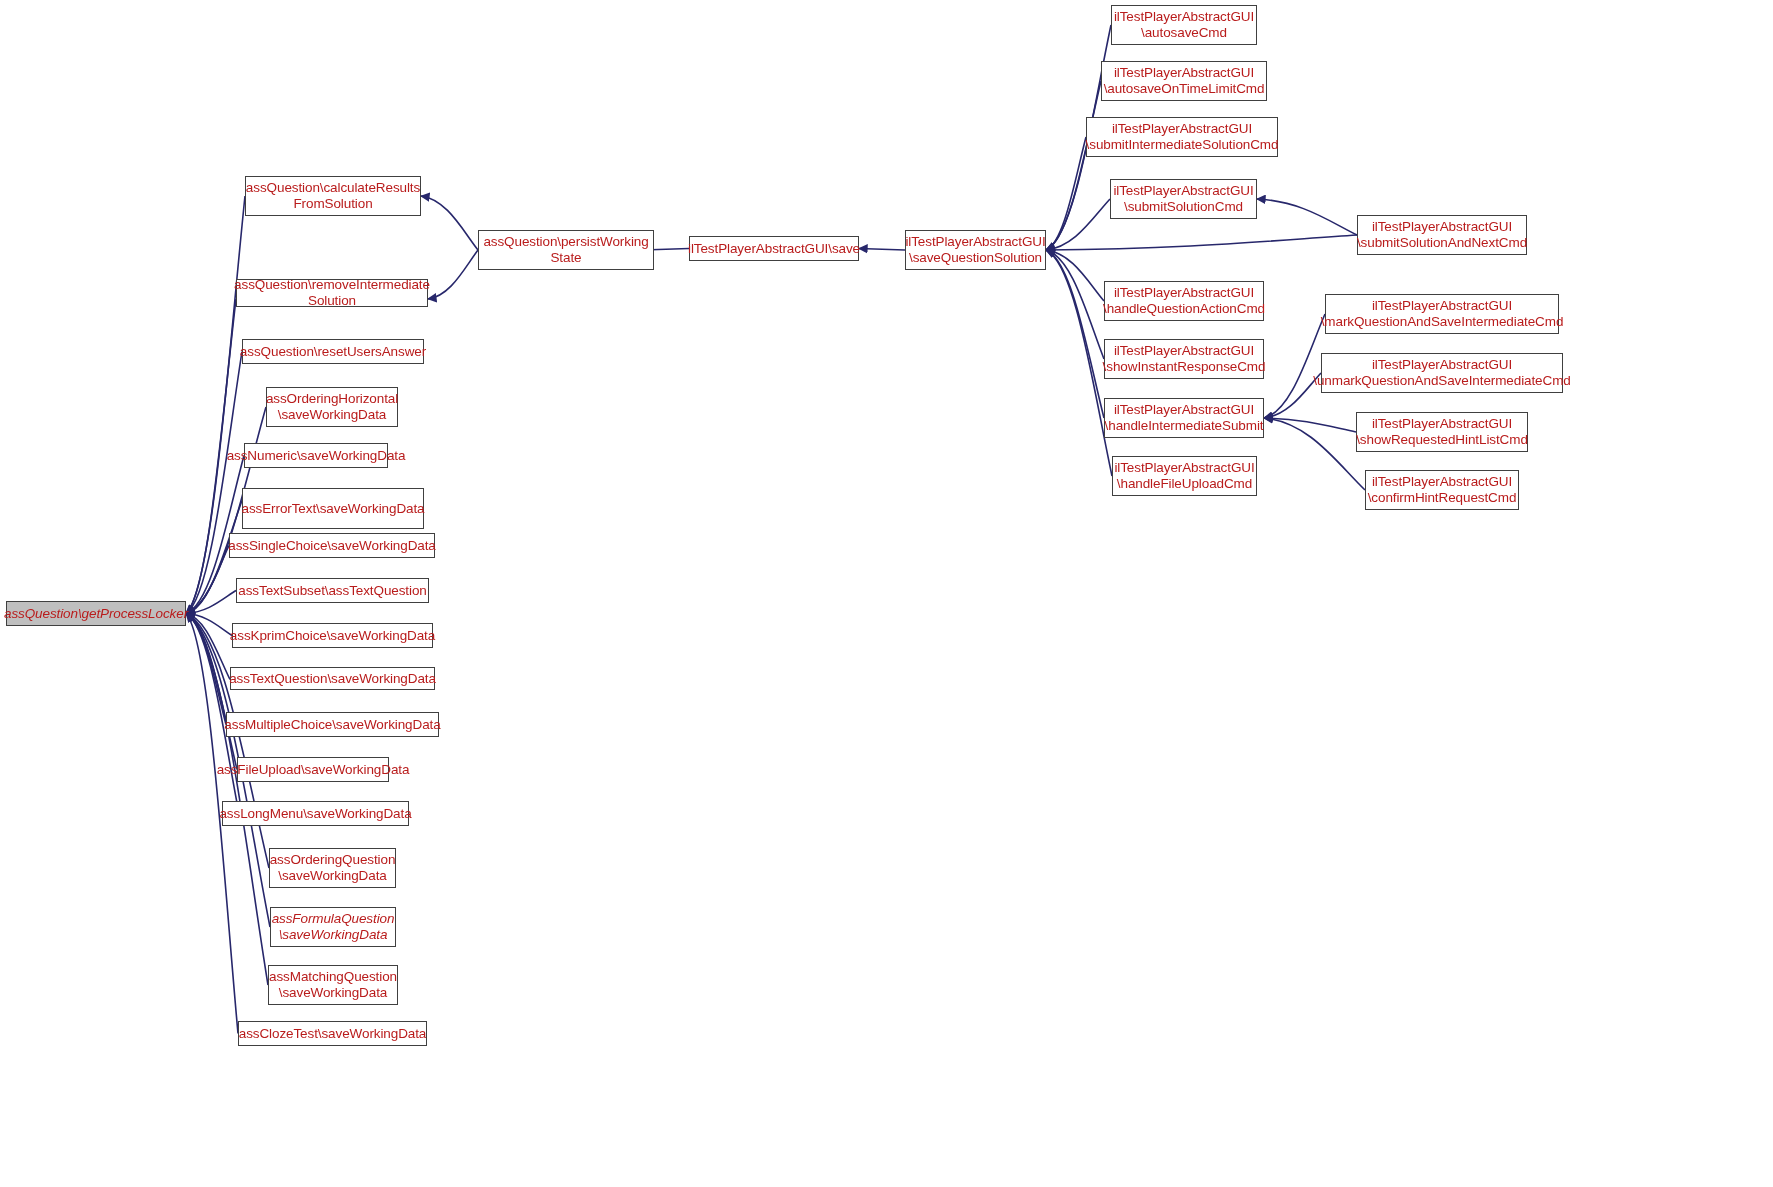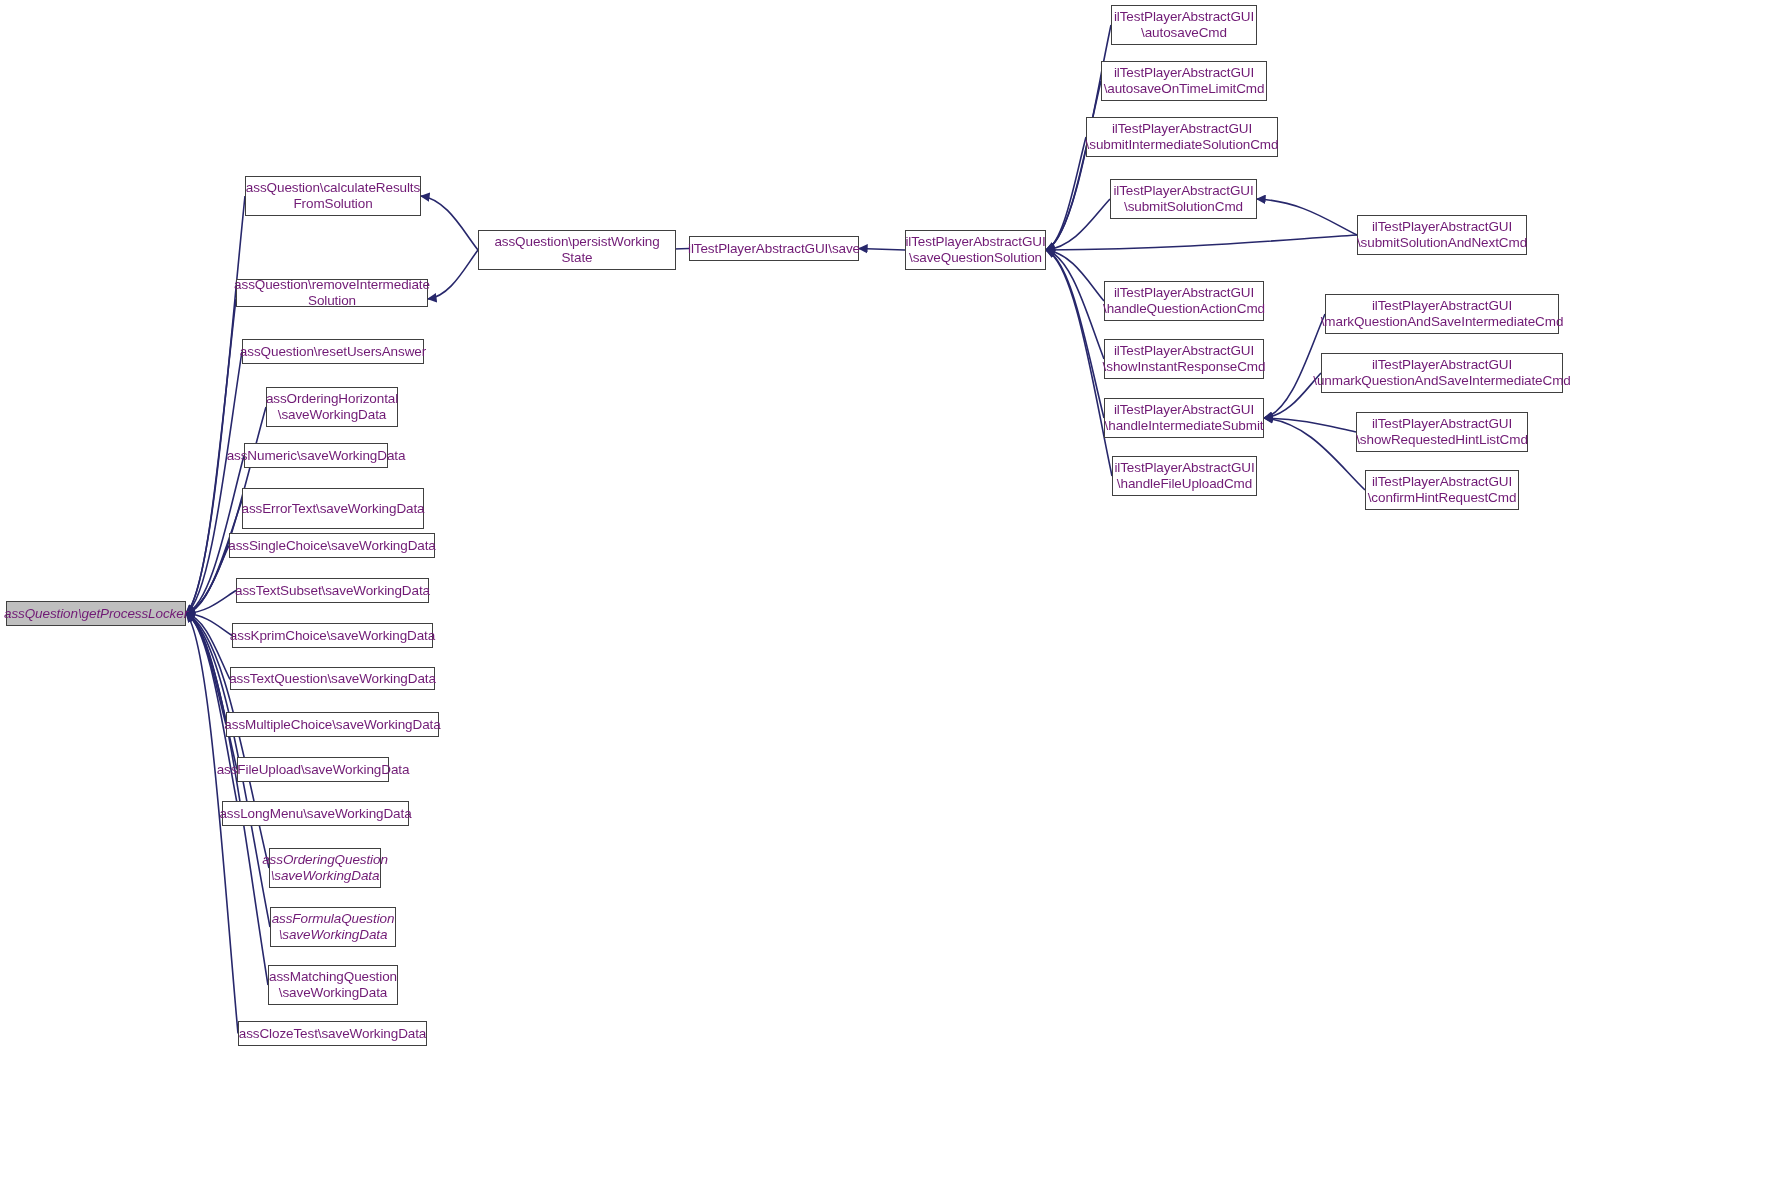--- a/index.html
+++ b/index.html
@@ -21,21 +21,21 @@
     top: 0;
     width: 1773px;
     height: 1187px;
     pointer-events: none;
   }
   .node {
     position: absolute;
     box-sizing: border-box;
     border: 1px solid #404040;
     background: #ffffff;
-    color: #701a75;
+    color: #b91c1c;
     display: flex;
     align-items: center;
     justify-content: center;
     text-align: center;
     font-size: 13.5px;
     line-height: 16px;
     letter-spacing: -0.1px;
     white-space: pre-line;
     padding: 1px 4px;
   }
@@ -97,34 +97,34 @@
       <div class="node" style="left: 245px; top: 176px; width: 176px; height: 40px;">assQuestion\calculateResults
 FromSolution</div>
       <div class="node" style="left: 236px; top: 279px; width: 192px; height: 28px;">assQuestion\removeIntermediate
 Solution</div>
       <div class="node" style="left: 242px; top: 339px; width: 182px; height: 25px;">assQuestion\resetUsersAnswer</div>
       <div class="node" style="left: 266px; top: 387px; width: 132px; height: 40px;">assOrderingHorizontal
 \saveWorkingData</div>
       <div class="node" style="left: 244px; top: 443px; width: 144px; height: 25px;">assNumeric\saveWorkingData</div>
       <div class="node" style="left: 242px; top: 488px; width: 182px; height: 41px;">assErrorText\saveWorkingData</div>
       <div class="node" style="left: 229px; top: 533px; width: 206px; height: 25px;">assSingleChoice\saveWorkingData</div>
-      <div class="node" style="left: 236px; top: 578px; width: 193px; height: 25px;">assTextSubset\saveWorkingData</div>
+      <div class="node" style="left: 236px; top: 578px; width: 193px; height: 25px;">assTextSubset\assTextQuestion</div>
       <div class="node" style="left: 232px; top: 623px; width: 201px; height: 25px;">assKprimChoice\saveWorkingData</div>
       <div class="node" style="left: 230px; top: 667px; width: 205px; height: 23px;">assTextQuestion\saveWorkingData</div>
       <div class="node" style="left: 226px; top: 712px; width: 213px; height: 25px;">assMultipleChoice\saveWorkingData</div>
       <div class="node" style="left: 237px; top: 757px; width: 152px; height: 25px; text-align: right;">assFileUpload\saveWorkingData</div>
       <div class="node" style="left: 222px; top: 801px; width: 187px; height: 25px;">assLongMenu\saveWorkingData</div>
-      <div class="node" style="left: 269px; top: 848px; width: 112px; height: 40px; font-style: italic;">assOrderingQuestion
+      <div class="node" style="left: 269px; top: 848px; width: 127px; height: 40px;">assOrderingQuestion
 \saveWorkingData</div>
       <div class="node" style="left: 270px; top: 907px; width: 126px; height: 40px; font-style: italic;">assFormulaQuestion
 \saveWorkingData</div>
       <div class="node" style="left: 268px; top: 965px; width: 130px; height: 40px;">assMatchingQuestion
 \saveWorkingData</div>
       <div class="node" style="left: 238px; top: 1021px; width: 189px; height: 25px;">assClozeTest\saveWorkingData</div>
-      <div class="node" style="left: 478px; top: 230px; width: 198px; height: 40px;">assQuestion\persistWorking
+      <div class="node" style="left: 478px; top: 230px; width: 176px; height: 40px;">assQuestion\persistWorking
 State</div>
       <div class="node" style="left: 689px; top: 236px; width: 170px; height: 25px;">ilTestPlayerAbstractGUI\save</div>
       <div class="node" style="left: 905px; top: 230px; width: 141px; height: 40px;">ilTestPlayerAbstractGUI
 \saveQuestionSolution</div>
       <div class="node" style="left: 1111px; top: 5px; width: 146px; height: 40px;">ilTestPlayerAbstractGUI
 \autosaveCmd</div>
       <div class="node" style="left: 1101px; top: 61px; width: 166px; height: 40px;">ilTestPlayerAbstractGUI
 \autosaveOnTimeLimitCmd</div>
       <div class="node" style="left: 1086px; top: 117px; width: 192px; height: 40px;">ilTestPlayerAbstractGUI
 \submitIntermediateSolutionCmd</div>

